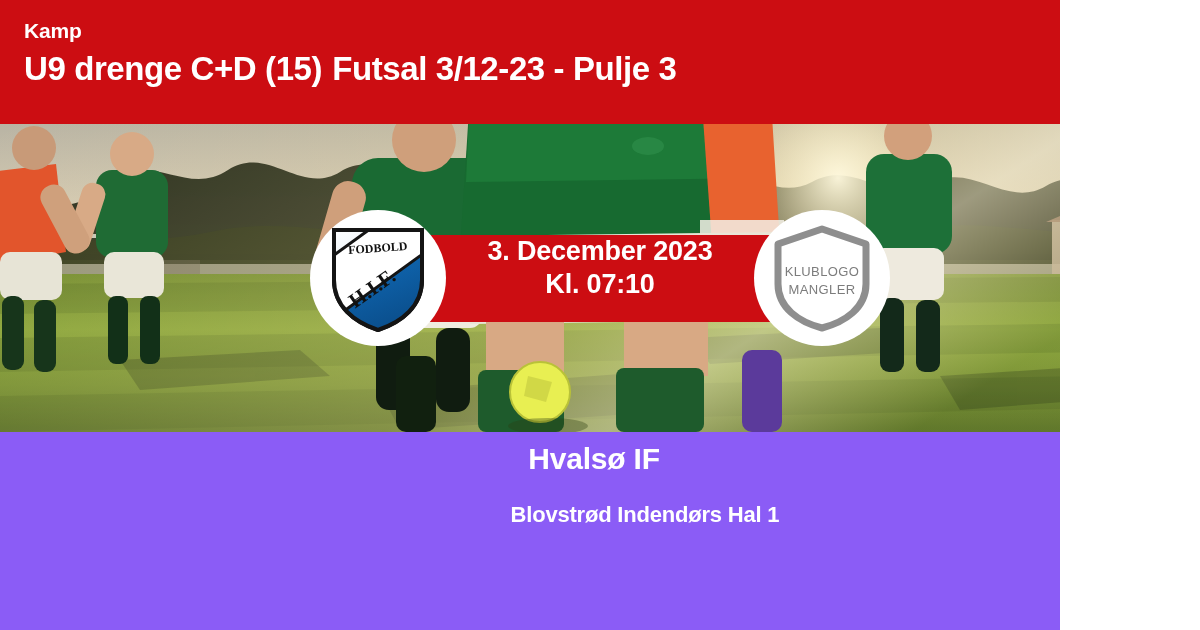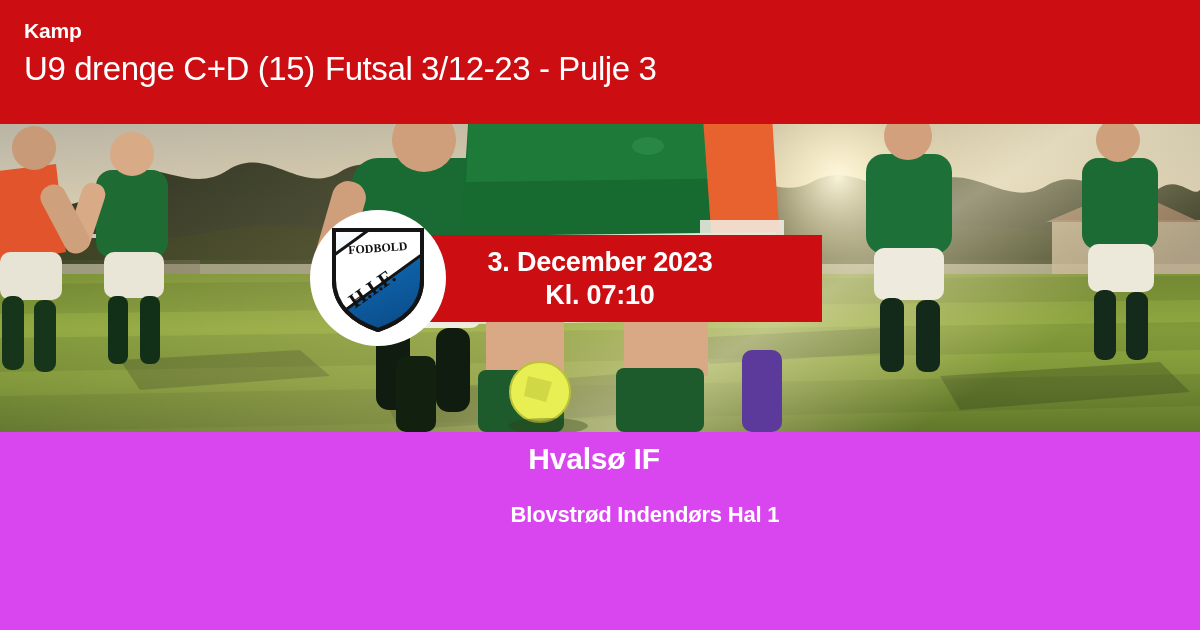--- a/index.html
+++ b/index.html
@@ -5,24 +5,25 @@
   html, body {
     margin: 0;
     padding: 0;
     background: #ffffff;
   }
   body {
     font-family: "Liberation Sans", sans-serif;
   }
   .poster {
     position: relative;
-    width: 1200px;
+    width: 1044px;
     height: 630px;
     overflow: hidden;
     background: #a3110b;
+    padding-left: 16px;
   }
 
   
   .header {
     position: absolute;
     left: 0; top: 0;
     width: 1200px;
     height: 124px;
     background: #cc0d12;
     box-sizing: border-box;
@@ -33,21 +34,21 @@
     font-size: 21px;
     font-weight: bold;
     letter-spacing: -0.2px;
     line-height: 1;
     margin: 0 0 10px 0;
     font-stretch: condensed;
   }
   .header-title {
     color: #ffffff;
     font-size: 33px;
-    font-weight: normal;
+    font-weight: bold;
     letter-spacing: -0.4px;
     line-height: 1.12;
     margin: 0;
     white-space: nowrap;
   }
   .header-title .gap { display: inline-block; width: 10px; }
 
   
   .photo-band {
     position: absolute;
@@ -64,21 +65,20 @@
     position: absolute;
     left: 378px;
     top: 235px;
     width: 444px;
     height: 87px;
     background: #cc0d12;
     z-index: 2;
     display: flex;
     flex-direction: column;
     align-items: center;
-    justify-content: center;
   }
   .date-line {
     color: #ffffff;
     font-size: 27px;
     font-weight: bold;
     line-height: 1.22;
     letter-spacing: -0.2px;
     white-space: nowrap;
   }
 
@@ -97,21 +97,21 @@
   }
   .club-circle.home { left: 310px; }
   .club-circle.away { left: 754px; }
 
   
   .bottom {
     position: absolute;
     left: 0; top: 432px;
     width: 1200px;
     height: 198px;
-    background: #d946ef;
+    background: #8b5cf6;
   }
   .teams-row {
     position: absolute;
     left: 0; top: 12px;
     width: 1200px;
     display: flex;
   }
   .team-name {
     flex: 1;
     text-align: center;
@@ -311,20 +311,27 @@
       <g clip-path="url(#hifClip)">
         <path d="M-14,62 L118,-14 L118,120 L-14,120 Z" fill="url(#hifBlue)"></path>
         <path d="M-18,52 L84,-22 L116,18 L14,92 Z" fill="#ffffff" stroke="#141414" stroke-width="3"></path>
       </g>
       <path d="M8,8 L96,8 L96,58 C96,84 76,100 52,108 C28,100 8,84 8,58 Z" fill="none" stroke="#141414" stroke-width="4"></path>
       <text x="52" y="30" text-anchor="middle" font-family="Liberation Serif, serif" font-size="12" font-weight="bold" fill="#111111" transform="rotate(-4 52 30)">FODBOLD</text>
       <text x="50" y="72" text-anchor="middle" font-family="Liberation Serif, serif" font-size="21" font-weight="bold" fill="#111111" transform="rotate(-35 50 72)">H.I.F.</text>
     </svg>
   </div>
 
+  <div class="club-circle away">
+    <svg width="102" height="112" viewBox="0 0 102 112" aria-hidden="true">
+      <path d="M51,7 L95,22 L95,62 C95,86 74,100 51,106 C28,100 7,86 7,62 L7,22 Z" fill="none" stroke="#8e8e8e" stroke-width="7" stroke-linejoin="round"></path>
+      <text x="51" y="54" text-anchor="middle" font-family="Liberation Sans, sans-serif" font-size="13" letter-spacing="0.4" fill="#7c7c7c">KLUBLOGO</text>
+      <text x="51" y="72" text-anchor="middle" font-family="Liberation Sans, sans-serif" font-size="13" letter-spacing="0.4" fill="#7c7c7c">MANGLER</text>
+    </svg>
+  </div>
 
   <div class="bottom">
     <div class="teams-row">
       <div class="team-name home">Hvalsø IF</div>
     </div>
     <div class="venue">Blovstrød Indendørs Hal 1</div>
 
   </div>
 
 </div>

